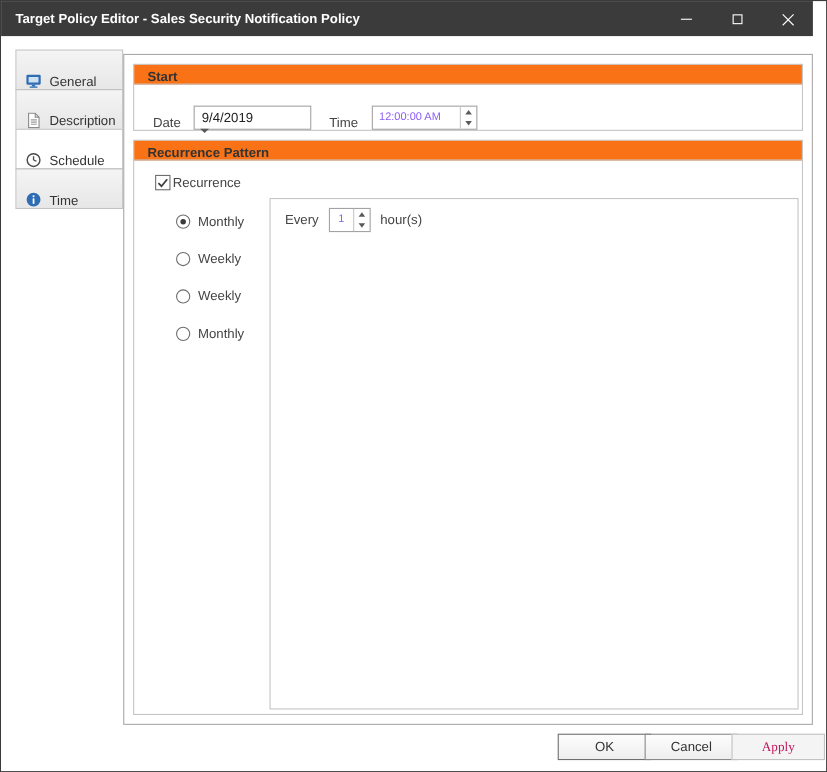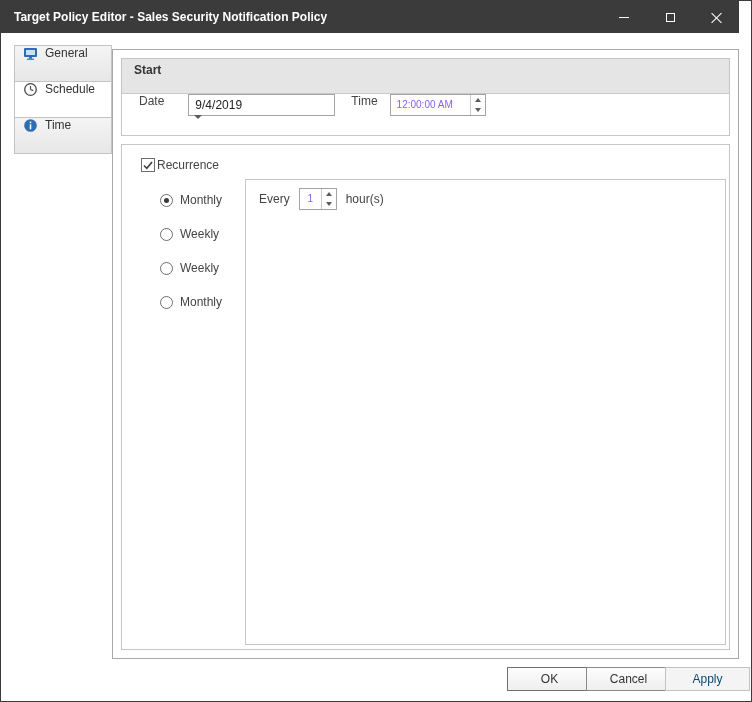--- a/index.html
+++ b/index.html
@@ -43,54 +43,54 @@
 
   
   .client { position: absolute; top: 32px; left: 0; right: 0; bottom: 0; background: #ffffff; }
 
   
   .tabs { position: absolute; left: 13px; top: 12px; width: 98px; }
   .tab {
     height: 37px; margin-top: -1px;
     border: 1px solid #c3c3c3;
     background: linear-gradient(#f4f4f4, #e7e7e7);
-    display: flex; align-items: flex-start;
+    display: flex; align-items: flex-end;
     padding-left: 8px; gap: 7px;
     cursor: default;
   }
   .tab:first-child { margin-top: 0; }
   .tab.selected { background: #ffffff; }
   .tab-label { font-size: 12px; color: #333333; }
   .tab-icon { width: 15px; height: 15px; flex: 0 0 15px; }
 
   
   .panel {
     position: absolute; left: 111px; top: 16px; width: 627px; height: 610px;
     border: 1px solid #a9a9a9; background: #ffffff;
   }
   .panel-inner {
     position: absolute; inset: 0; padding: 8px;
     display: flex; flex-direction: column;
   }
   .group { border: 1px solid #c5c5c5; background: #ffffff; }
   .group-header {
-    height: 35px; background: #e5e5e5; border-bottom: 1px solid #c9c9c9;
+    height: 18px; background: #f97316; border-bottom: 1px solid #c9c9c9;
     font-size: 12px; font-weight: bold; color: #333333;
     line-height: 22px; padding-left: 12px;
   }
   .group-rec { margin-top: 8px; flex: 1; display: flex; flex-direction: column; }
   .group-rec-content { position: relative; flex: 1; }
 
   
-  .start-row { height: 41px; display: flex; align-items: flex-start; padding-left: 17px; }
+  .start-row { height: 41px; display: flex; align-items: flex-end; padding-left: 17px; }
   .field-label { font-size: 12px; color: #444444; }
   .combo, .spin {
     display: flex; height: 22px; border: 1px solid #a3a3a3; background: #ffffff;
   }
-  .combo { width: 147px; margin-left: 24px; flex-direction: column; }
+  .combo { width: 107px; margin-left: 12px; flex-direction: column; }
   .combo-value { flex: 1; font-size: 12px; color: #222; line-height: 20px; padding-left: 6px; }
   .combo-btn { width: 17px; display: flex; align-items: center; justify-content: center; }
   .tri-down { width: 0; height: 0; border-left: 4px solid transparent; border-right: 4px solid transparent; border-top: 4px solid #5a5a5a; }
   .time-label { margin-left: 16px; }
   .spin-time { width: 96px; margin-left: 12px; }
   .spin-value { flex: 1; font-size: 10px; color: #8b5cf6; line-height: 20px; padding-left: 6px; }
   .spin-btns { width: 15px; border-left: 1px solid #c9c9c9; display: flex; flex-direction: column; }
   .spin-btn { flex: 1; display: flex; align-items: center; justify-content: center; cursor: default; }
   .tri-up-s { width: 0; height: 0; border-left: 3px solid transparent; border-right: 3px solid transparent; border-bottom: 4px solid #5a5a5a; }
   .tri-down-s { width: 0; height: 0; border-left: 3px solid transparent; border-right: 3px solid transparent; border-top: 4px solid #5a5a5a; }
@@ -129,21 +129,21 @@
   
   .btn {
     position: absolute; top: 634px; width: 85px; height: 24px;
     border: 1px solid #8a8a8a; background: linear-gradient(#fdfdfd, #eeeeee);
     font-size: 12px; color: #333333;
     display: flex; align-items: center; justify-content: center;
     cursor: default;
   }
   .btn-ok { left: 506px; border-color: #6f6f6f; }
   .btn-cancel { left: 585px; }
-  .btn-apply { left: 664px; border-color: #c2c2c2; color: #0c4a6e; background: #f4f4f4; }
+  .btn-apply { left: 664px; border-color: #c2c2c2; color: #be185d; background: #f4f4f4; font-family: Liberation Serif, serif; }
 </style>
 </head>
 <body>
 
 <div class="window">
 
   <div class="titlebar">
     <div class="titlebar-title">Target Policy Editor - Sales Security Notification Policy</div>
     <div class="win-btns">
       <div class="win-btn">
@@ -162,20 +162,30 @@
 
     <div class="tabs">
       <div class="tab">
         <svg class="tab-icon" viewBox="0 0 15 15">
           <rect x="1" y="2" width="13" height="9" rx="1" fill="#2e6db4"></rect>
           <rect x="3" y="4" width="9" height="5" fill="#cfe0f2"></rect>
           <rect x="6" y="11" width="3" height="1.6" fill="#2e6db4"></rect>
           <rect x="4" y="12.6" width="7" height="1.2" fill="#2e6db4"></rect>
         </svg>
         <span class="tab-label">General</span>
+      </div>
+      <div class="tab">
+        <svg class="tab-icon" viewBox="0 0 15 15">
+          <path d="M3 1 h6 l3.5 3.5 V14 H3 Z" fill="#ffffff" stroke="#8a8a8a" stroke-width="1"></path>
+          <path d="M9 1 V4.5 H12.5" fill="none" stroke="#8a8a8a" stroke-width="1"></path>
+          <line x1="5" y1="7" x2="10.5" y2="7" stroke="#9a9a9a" stroke-width="1"></line>
+          <line x1="5" y1="9" x2="10.5" y2="9" stroke="#9a9a9a" stroke-width="1"></line>
+          <line x1="5" y1="11" x2="10.5" y2="11" stroke="#9a9a9a" stroke-width="1"></line>
+        </svg>
+        <span class="tab-label">Description</span>
       </div>
       <div class="tab selected">
         <svg class="tab-icon" viewBox="0 0 15 15">
           <circle cx="7.5" cy="7.5" r="5.8" fill="#ffffff" stroke="#4a4a4a" stroke-width="1.3"></circle>
           <line x1="7.5" y1="7.5" x2="7.5" y2="4" stroke="#4a4a4a" stroke-width="1.2"></line>
           <line x1="7.5" y1="7.5" x2="10.2" y2="8.6" stroke="#4a4a4a" stroke-width="1.2"></line>
         </svg>
         <span class="tab-label">Schedule</span>
       </div>
       <div class="tab">
@@ -210,20 +220,21 @@
                   </span>
                 <span class="spin-btn">
                     <span class="tri-down-s"></span>
                   </span>
               </span>
             </div>
           </div>
         </div>
 
         <div class="group group-rec">
+          <div class="group-header">Recurrence Pattern</div>
           <div class="group-rec-content">
 
             <div class="chk-row">
               <span class="chk-box">
                 <svg width="10" height="9" viewBox="0 0 10 9">
                   <polyline points="1,4.5 3.8,7.3 9,1" fill="none" stroke="#3c3c3c" stroke-width="1.6"></polyline>
                 </svg>
               </span>
               <span class="chk-label">Recurrence</span>
             </div>

